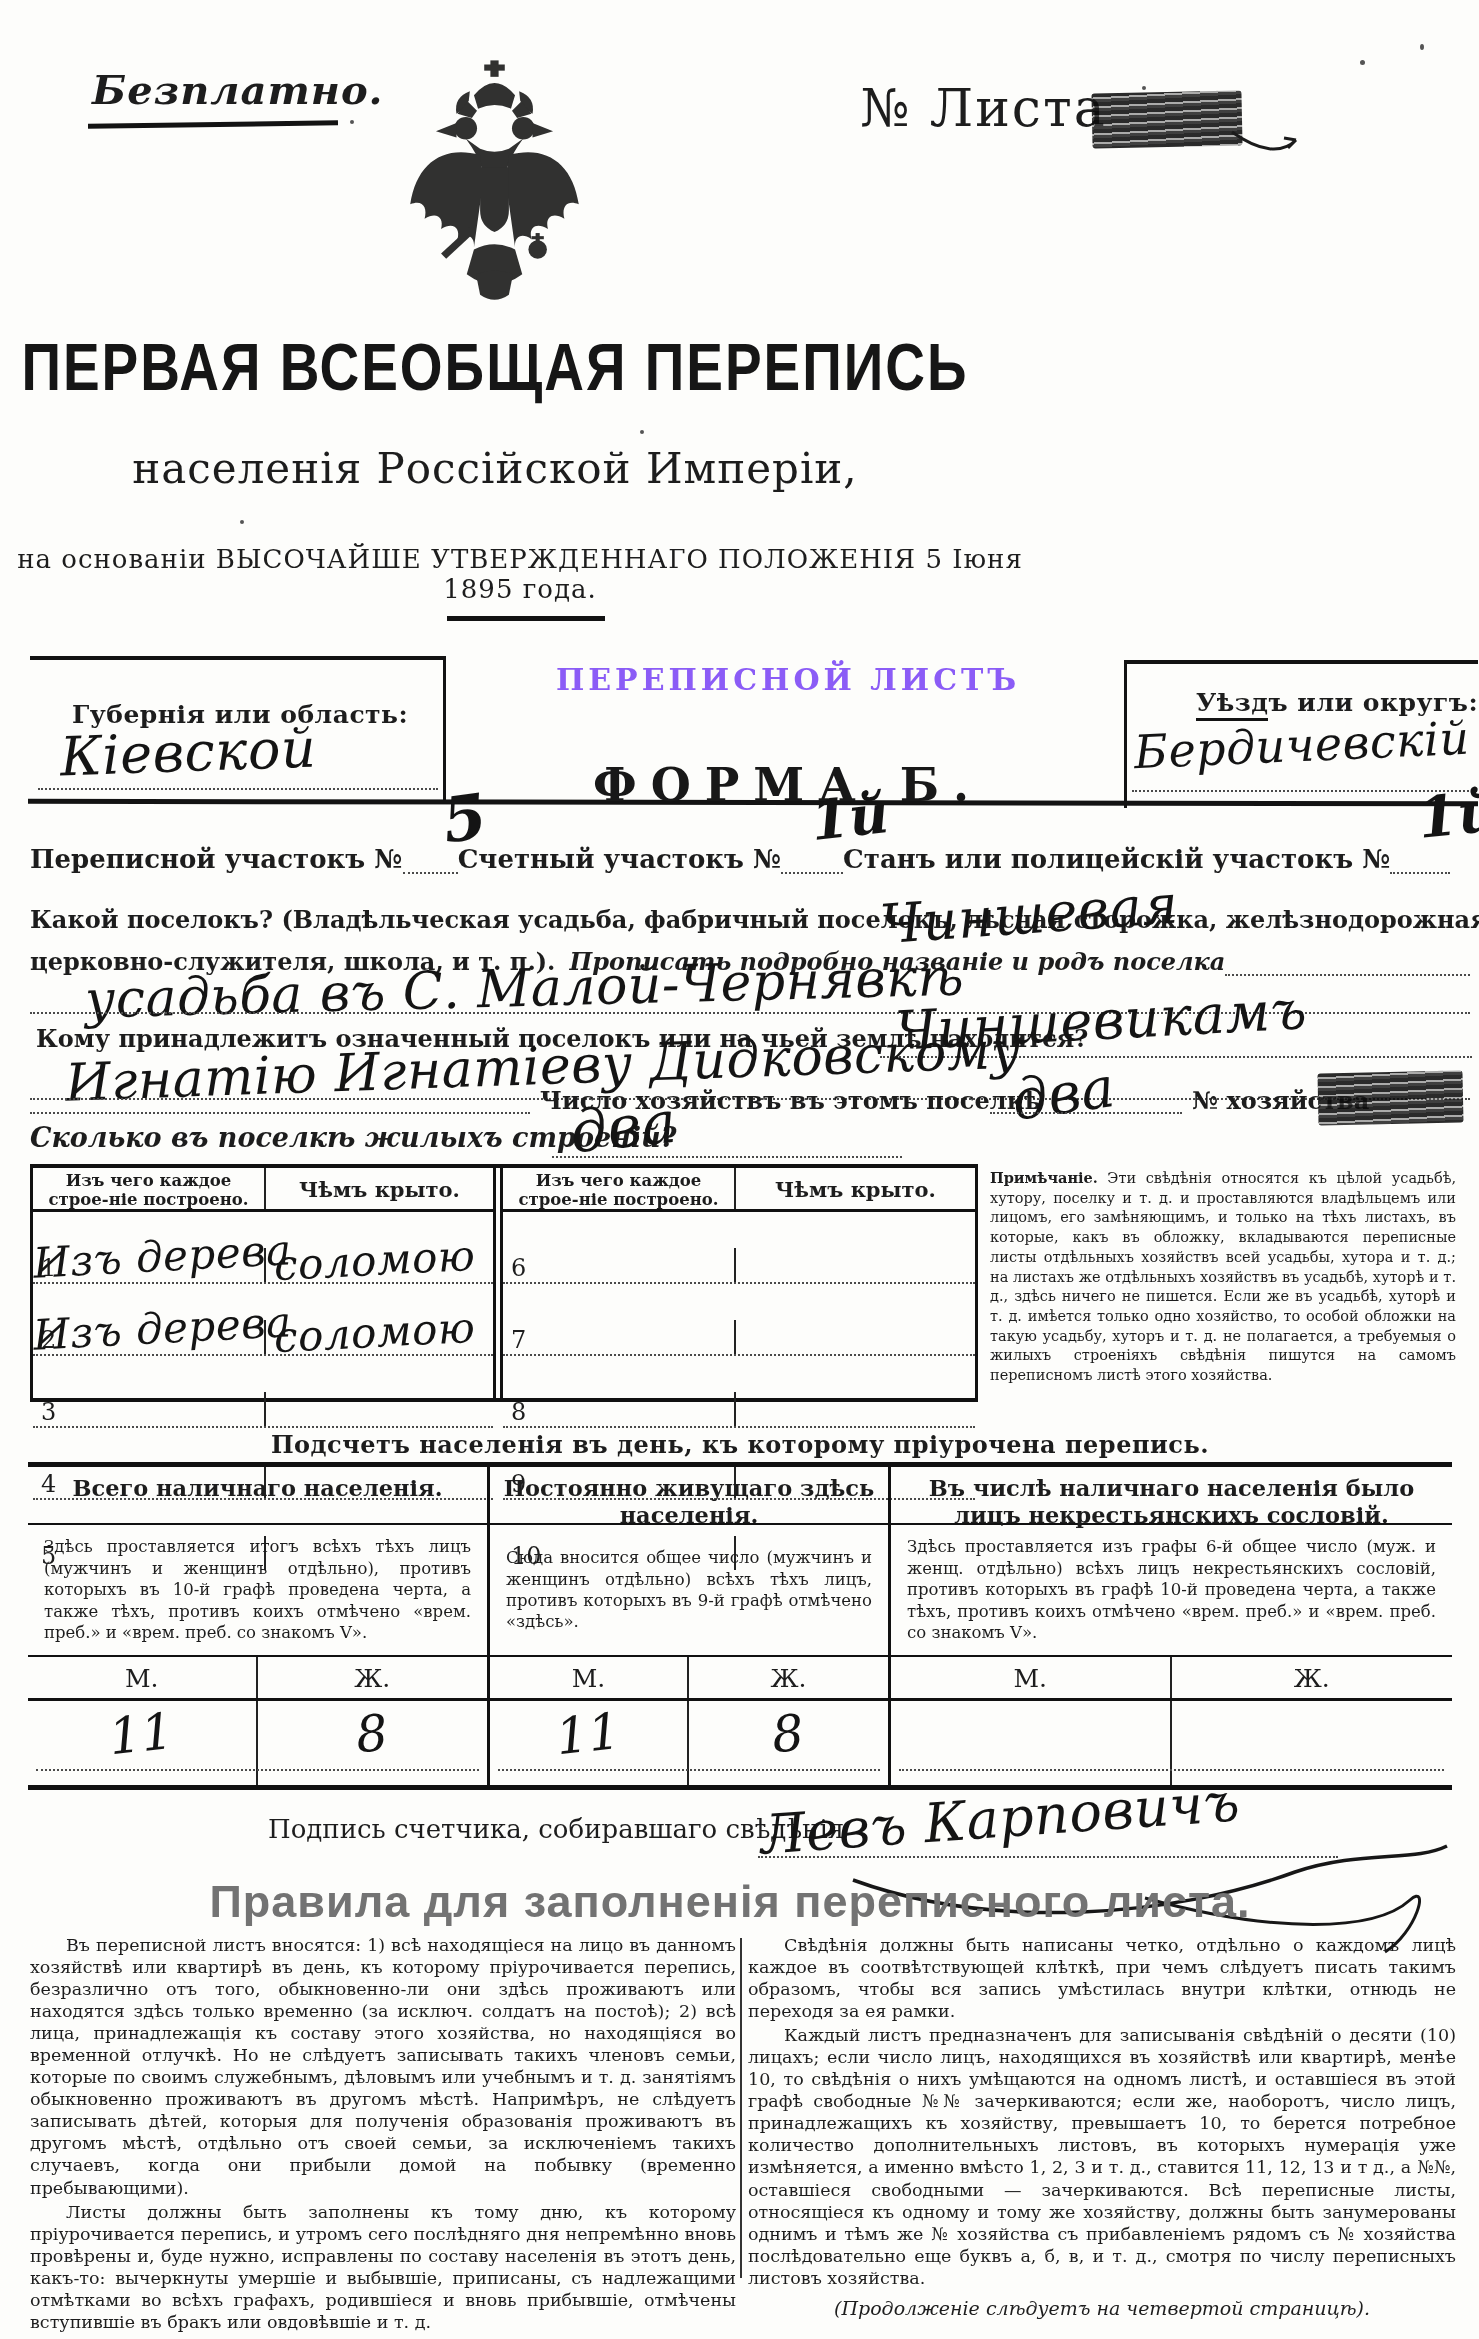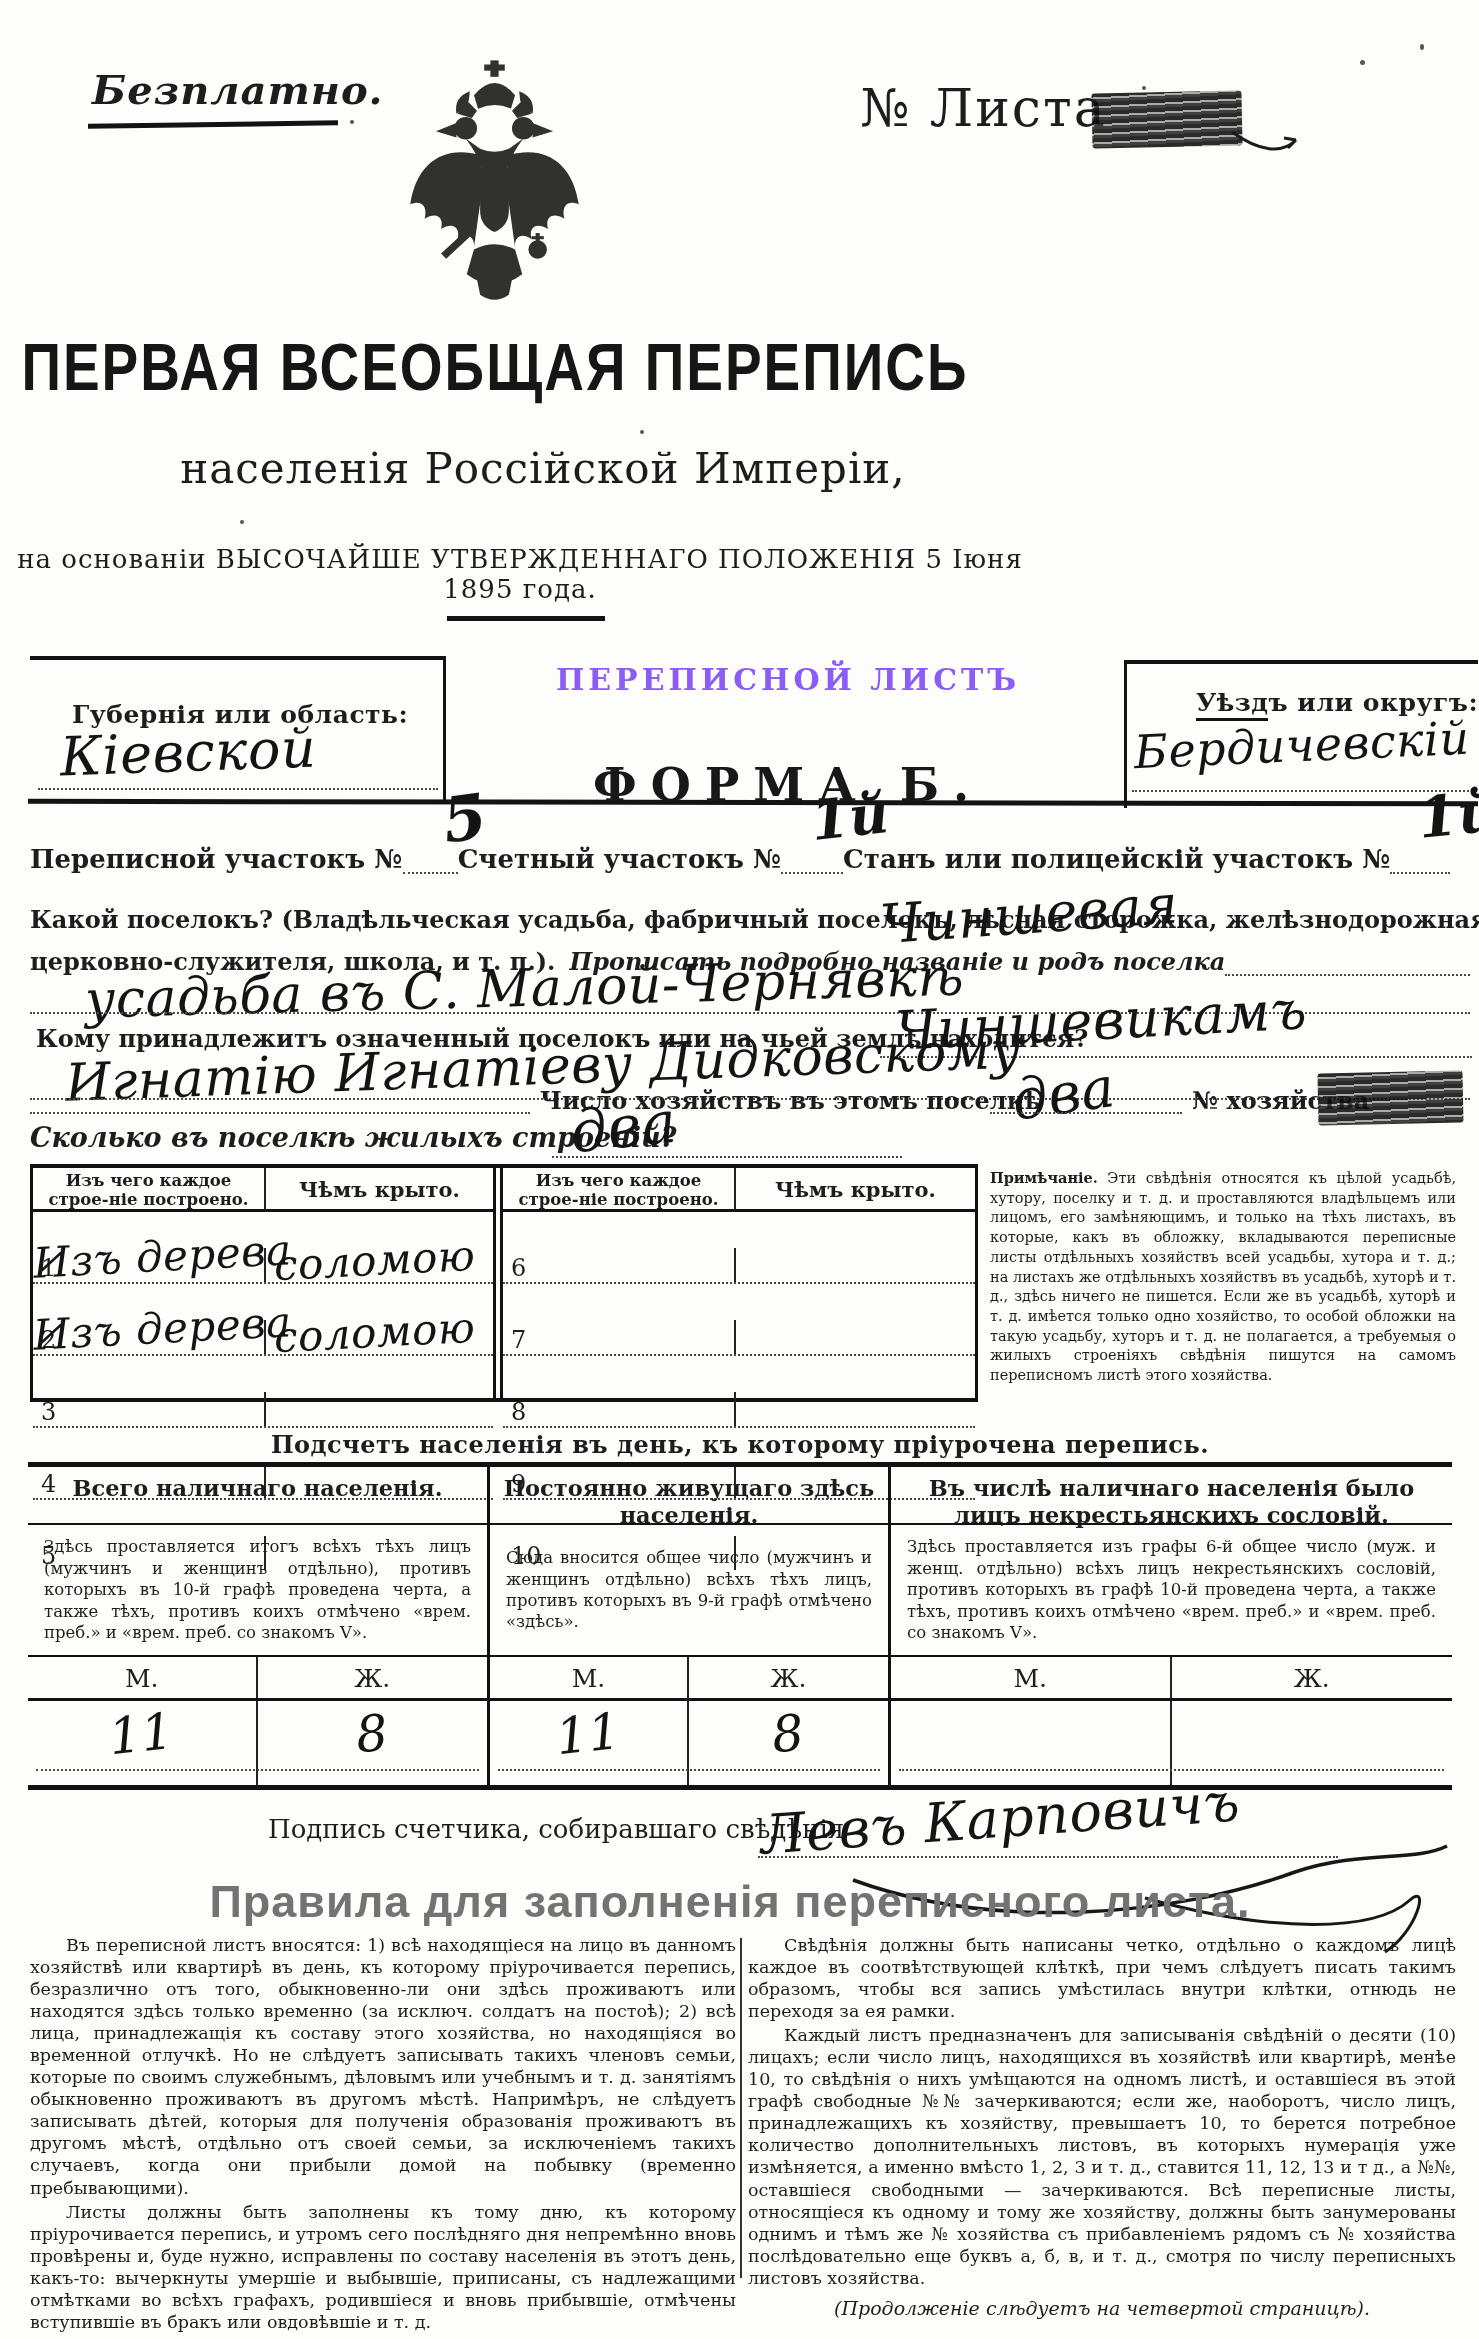--- a/index.html
+++ b/index.html
@@ -146,21 +146,21 @@
   </div>
 
   <div class="speck" style="left:1142px;top:86px;width:4px;height:4px;"></div>
   <div class="speck" style="left:1360px;top:60px;width:5px;height:5px;"></div>
   <div class="speck" style="left:1420px;top:44px;width:4px;height:6px;"></div>
   <div class="speck" style="left:350px;top:120px;width:4px;height:4px;"></div>
   <div class="speck" style="left:640px;top:430px;width:4px;height:4px;"></div>
   <div class="speck" style="left:240px;top:520px;width:4px;height:4px;"></div>
 
   <div class="abs main-title sans center" style="left:0;top:328px;width:990px;">ПЕРВАЯ ВСЕОБЩАЯ ПЕРЕПИСЬ</div>
-  <div class="abs sub1 center" style="left:0;top:444px;width:990px;padding-left:48px;">населенія Россійской Имперіи,</div>
+  <div class="abs sub1 center" style="left:0;top:444px;width:990px;">населенія Россійской Имперіи,</div>
   <div class="abs sub2 center" style="left:0;top:544px;width:1040px;">на основаніи ВЫСОЧАЙШЕ УТВЕРЖДЕННАГО ПОЛОЖЕНІЯ 5 Іюня 1895 года.</div>
   <div class="rule" style="left:447px;top:616px;width:158px;height:5px;"></div>
 
   <div class="rule" style="left:30px;top:656px;width:416px;height:4px;"></div>
   <div class="rule" style="left:1126px;top:660px;width:352px;height:4px;"></div>
   <div class="rule" style="left:443px;top:656px;width:3px;height:148px;"></div>
   <div class="rule" style="left:1124px;top:660px;width:3px;height:148px;"></div>
   <div class="rule" style="left:28px;top:800px;width:1450px;height:5px;transform:rotate(0.1deg);"></div>
 
   <div class="abs box-label" style="left:72px;top:700px;text-align:center;">Губернія или область:</div>

